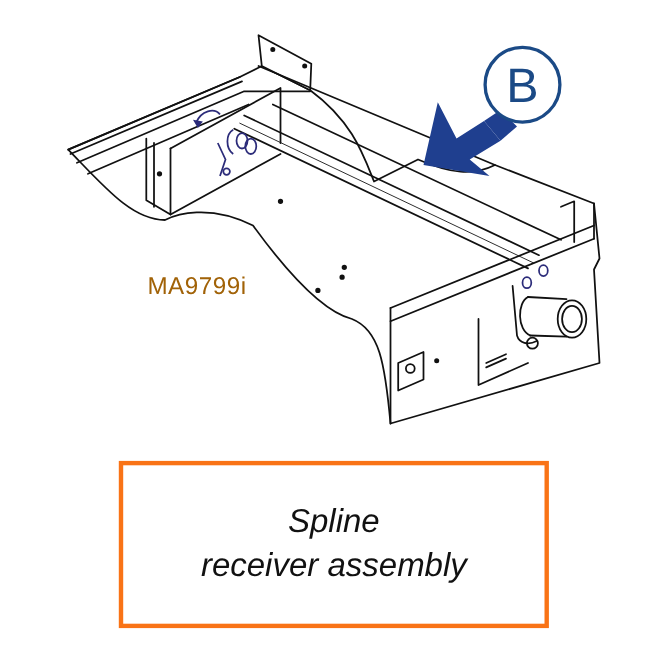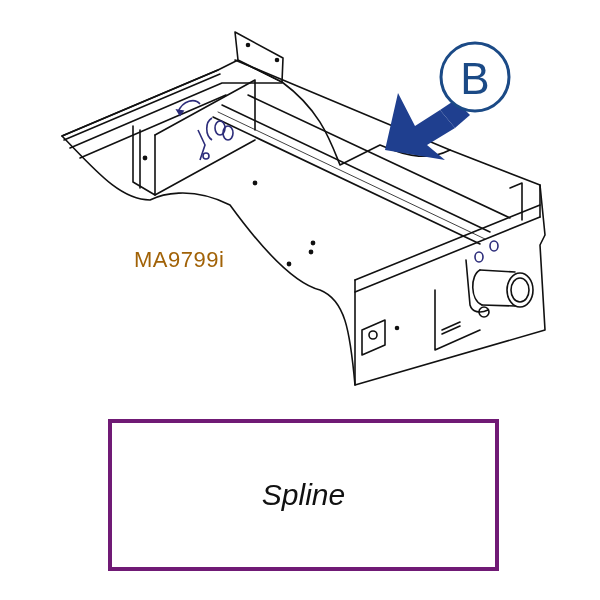--- a/index.html
+++ b/index.html
@@ -10,21 +10,21 @@
       font-family: "Liberation Sans", sans-serif; font-size: 22px; color: #a16207;
       letter-spacing: 0.5px;
     }
     .callout-letter {
       position: absolute; left: 440px; top: 44px; width: 70px; height: 70px;
       display: flex; align-items: center; justify-content: center;
       font-family: "Liberation Sans", sans-serif; font-size: 44px; color: #1b4a86;
     }
     .caption-box {
       position: absolute; left: 108px; top: 419px; width: 383px; height: 144px;
-      border: 4px solid #701a75; background: #ffffff;
+      border: 4px solid #f97316; background: #ffffff;
       display: flex; flex-direction: column; align-items: center; justify-content: center;
     }
     .caption-line {
       font-family: "Liberation Sans", sans-serif; font-size: 30px; color: #111111;
       line-height: 40px; font-style: italic;
     }
     .caption-part { font-style: normal; font-weight: bold; }
     .caption-part .num { text-decoration: underline; text-decoration-thickness: 1px; text-decoration-color: #8a8a8a; text-underline-offset: 3px; }
     .caption-part .dot { font-weight: normal; font-style: italic; }
   </style>
@@ -105,13 +105,14 @@
     <circle cx="475" cy="77" r="34" fill="#fff" stroke="#1b4a86" stroke-width="3"></circle>
   </g>
 </svg>
 
 <div class="callout-letter">B</div>
 
 <div class="watermark">MA9799i</div>
 
 <div class="caption-box">
   <div class="caption-line">Spline</div>
+  <div class="caption-line">receiver assembly</div>
 </div>
 
 </body></html>

